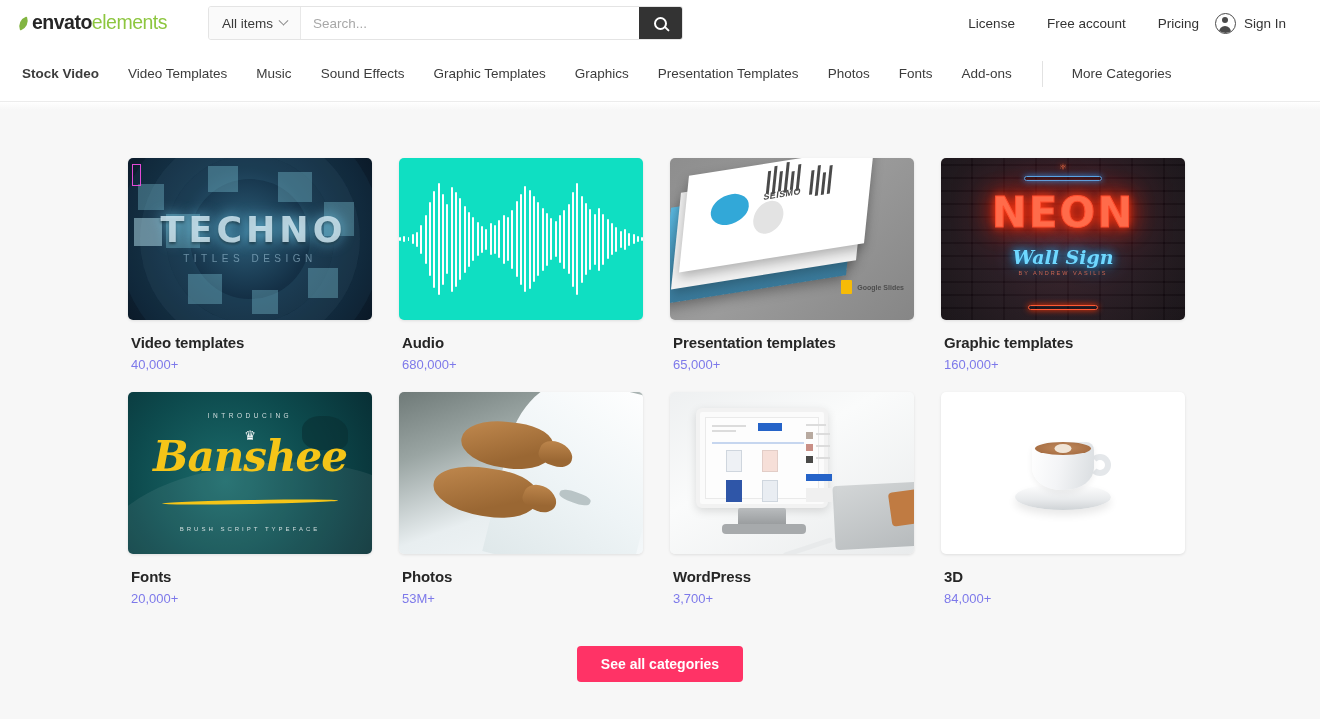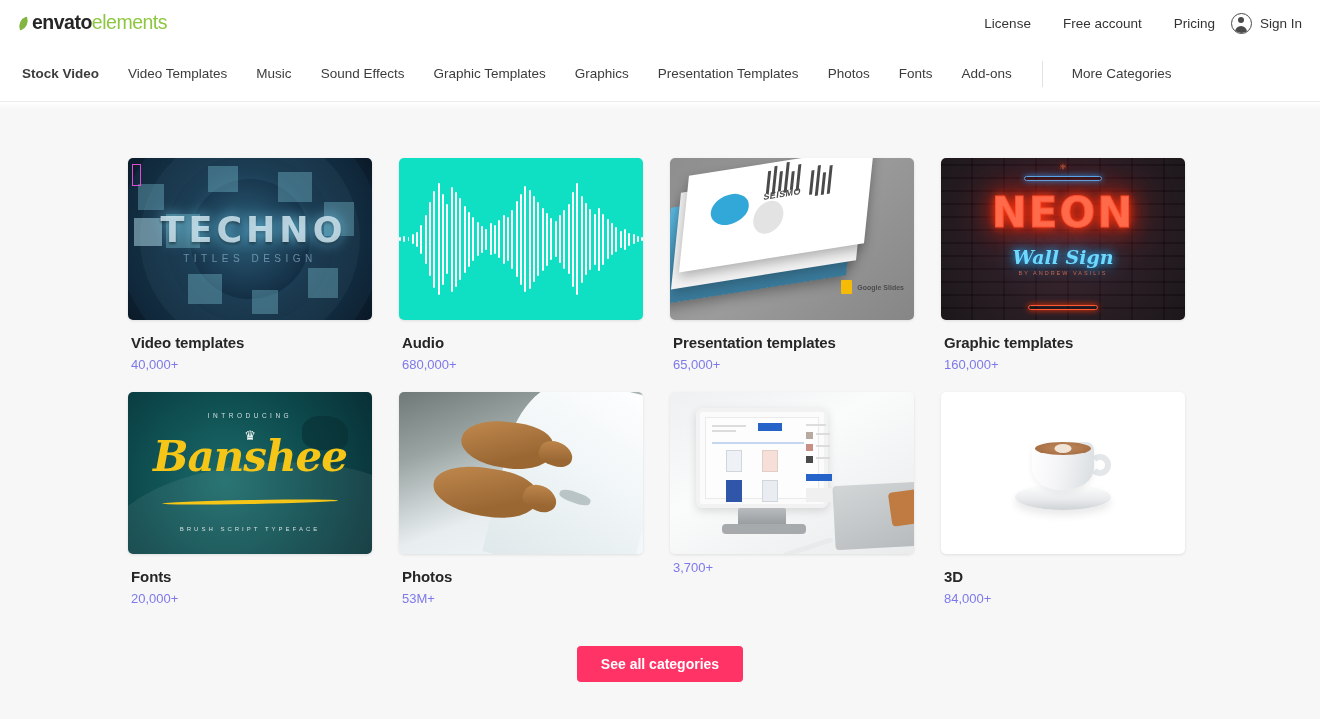--- a/index.html
+++ b/index.html
@@ -9,21 +9,21 @@
     font-family:"Liberation Sans", sans-serif;
     background:#f7f7f7;
     overflow:hidden;
     color:#222;
   }
 
   
   .header {
     height:46px; background:#ffffff;
     display:flex; align-items:center;
-    padding:0 16px 0 18px;
+    padding:0 32px 0 18px;
     position:relative;
   }
   .logo { display:flex; align-items:center; width:170px; flex:0 0 auto; }
   .logo-leaf {
     width:11px; height:11px; background:#82b541;
     border-radius:11px 1px 11px 1px;
     transform:rotate(-20deg);
     margin-right:3px;
   }
   .logo-text { font-size:19.5px; font-weight:700; letter-spacing:-0.5px; line-height:1; }
@@ -324,20 +324,30 @@
 
 <div class="header">
 
   <div class="logo">
     <span class="logo-leaf"></span>
     <span class="logo-text">
       <span class="logo-envato">envato</span><span class="logo-elements">elements</span>
     </span>
   </div>
 
+  <div class="searchwrap">
+    <div class="allitems">
+      <span>All items</span>
+      <span class="chev"></span>
+    </div>
+    <input class="searchinput" type="text" placeholder="Search..." style="">
+    <button class="searchbtn">
+      <span class="mag"></span>
+    </button>
+  </div>
 
   <div class="hdr-right">
     <a class="hdr-link">License</a>
     <a class="hdr-link">Free account</a>
     <a class="hdr-link">Pricing</a>
     <div class="signin">
       <span class="avatar"></span>
       <span class="signin-label">Sign In</span>
     </div>
   </div>
@@ -537,20 +547,21 @@
             <div class="sgray" style="left:110px;top:27px;width:14px;height:2px;"></div>
             <div class="sgray" style="left:100px;top:38px;width:7px;height:7px;background:#4a4a48;"></div>
             <div class="sgray" style="left:110px;top:39px;width:14px;height:2px;"></div>
             <div class="sblue" style="left:100px;top:56px;width:26px;height:7px;"></div>
             <div class="sgray" style="left:100px;top:70px;width:26px;height:14px;background:#f0f0f0;"></div>
           </div>
         </div>
         <div class="stand"></div>
         <div class="standbase"></div>
       </div>
+      <div class="card-title">WordPress</div>
       <div class="card-count">3,700+</div>
     </div>
 
     <div class="card">
       <div class="thumb t-3d">
         <div class="saucer"></div>
         <div class="handle"></div>
         <div class="cup"></div>
         <div class="coffee"></div>
         <div class="foam"></div>

